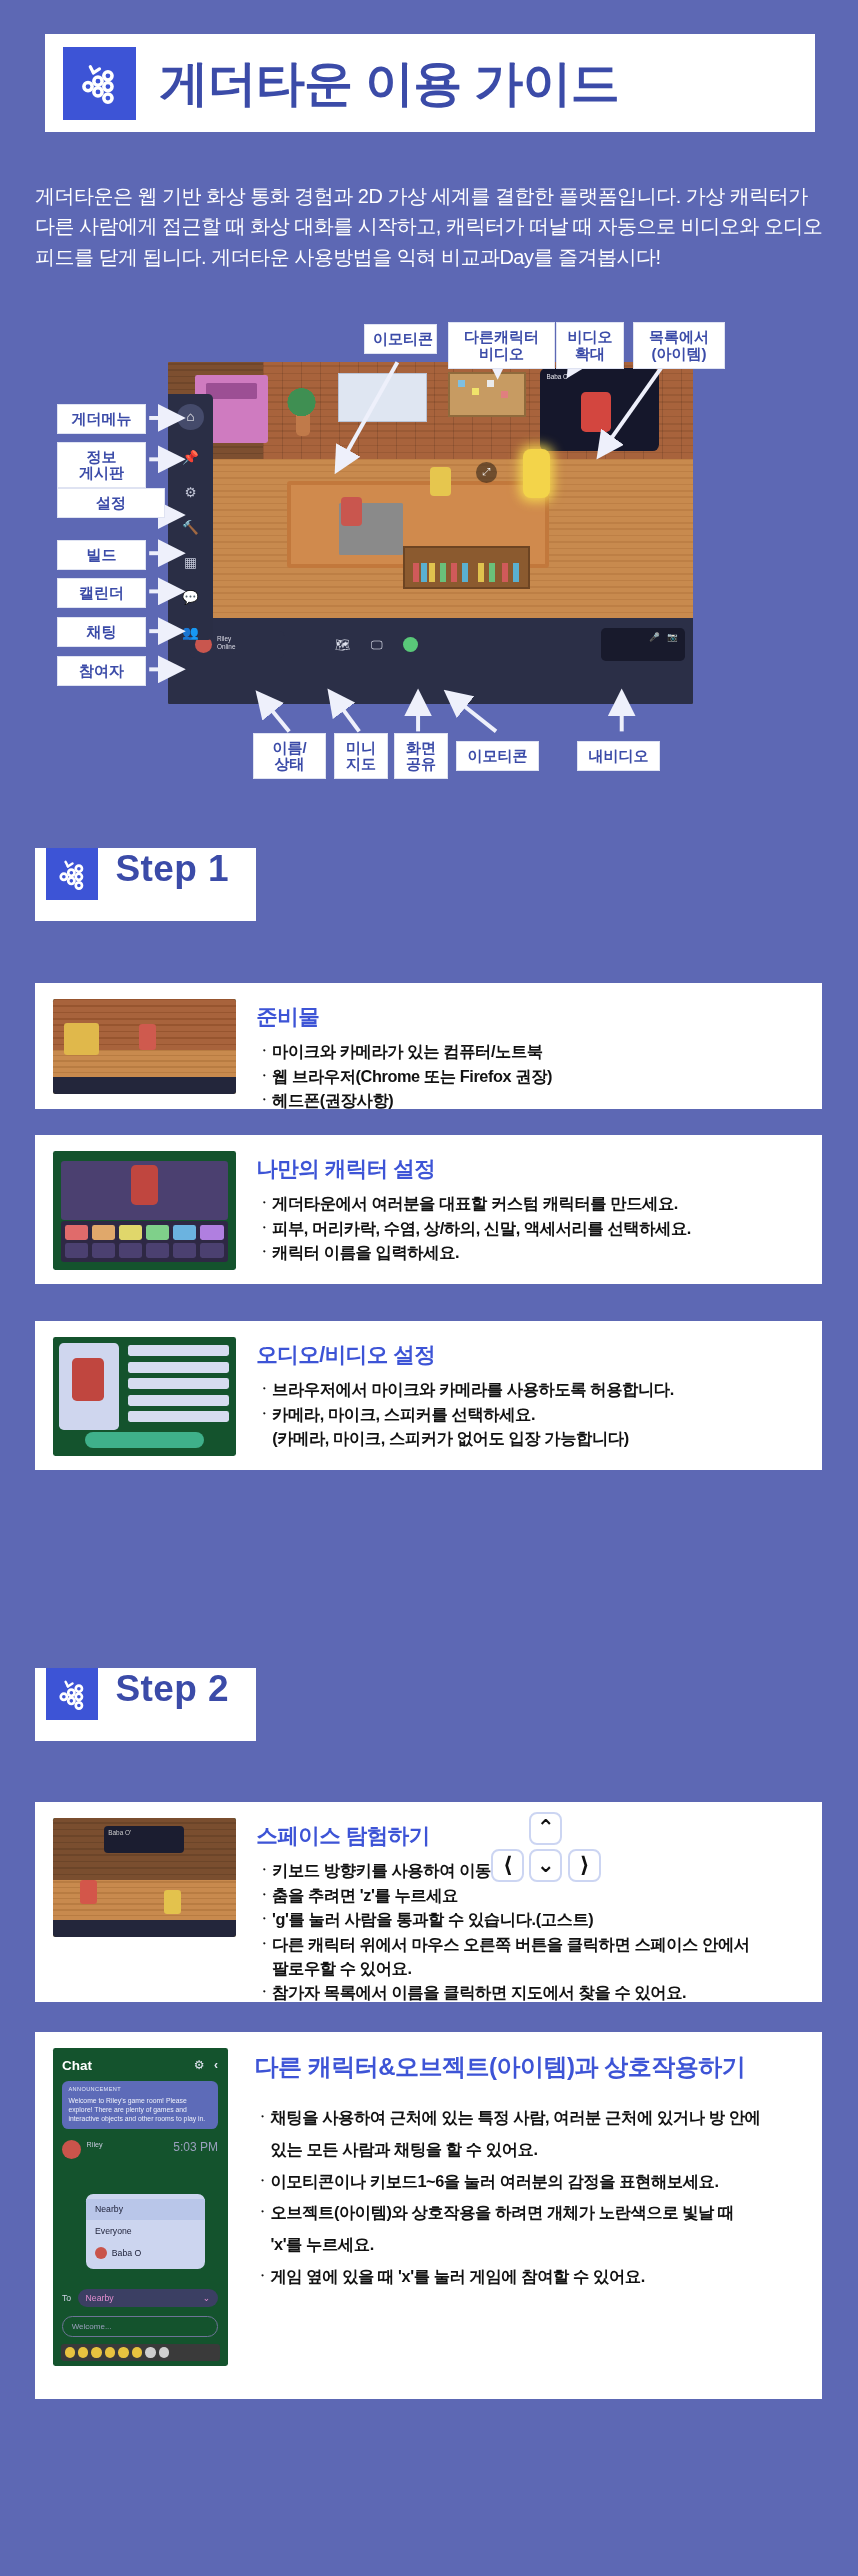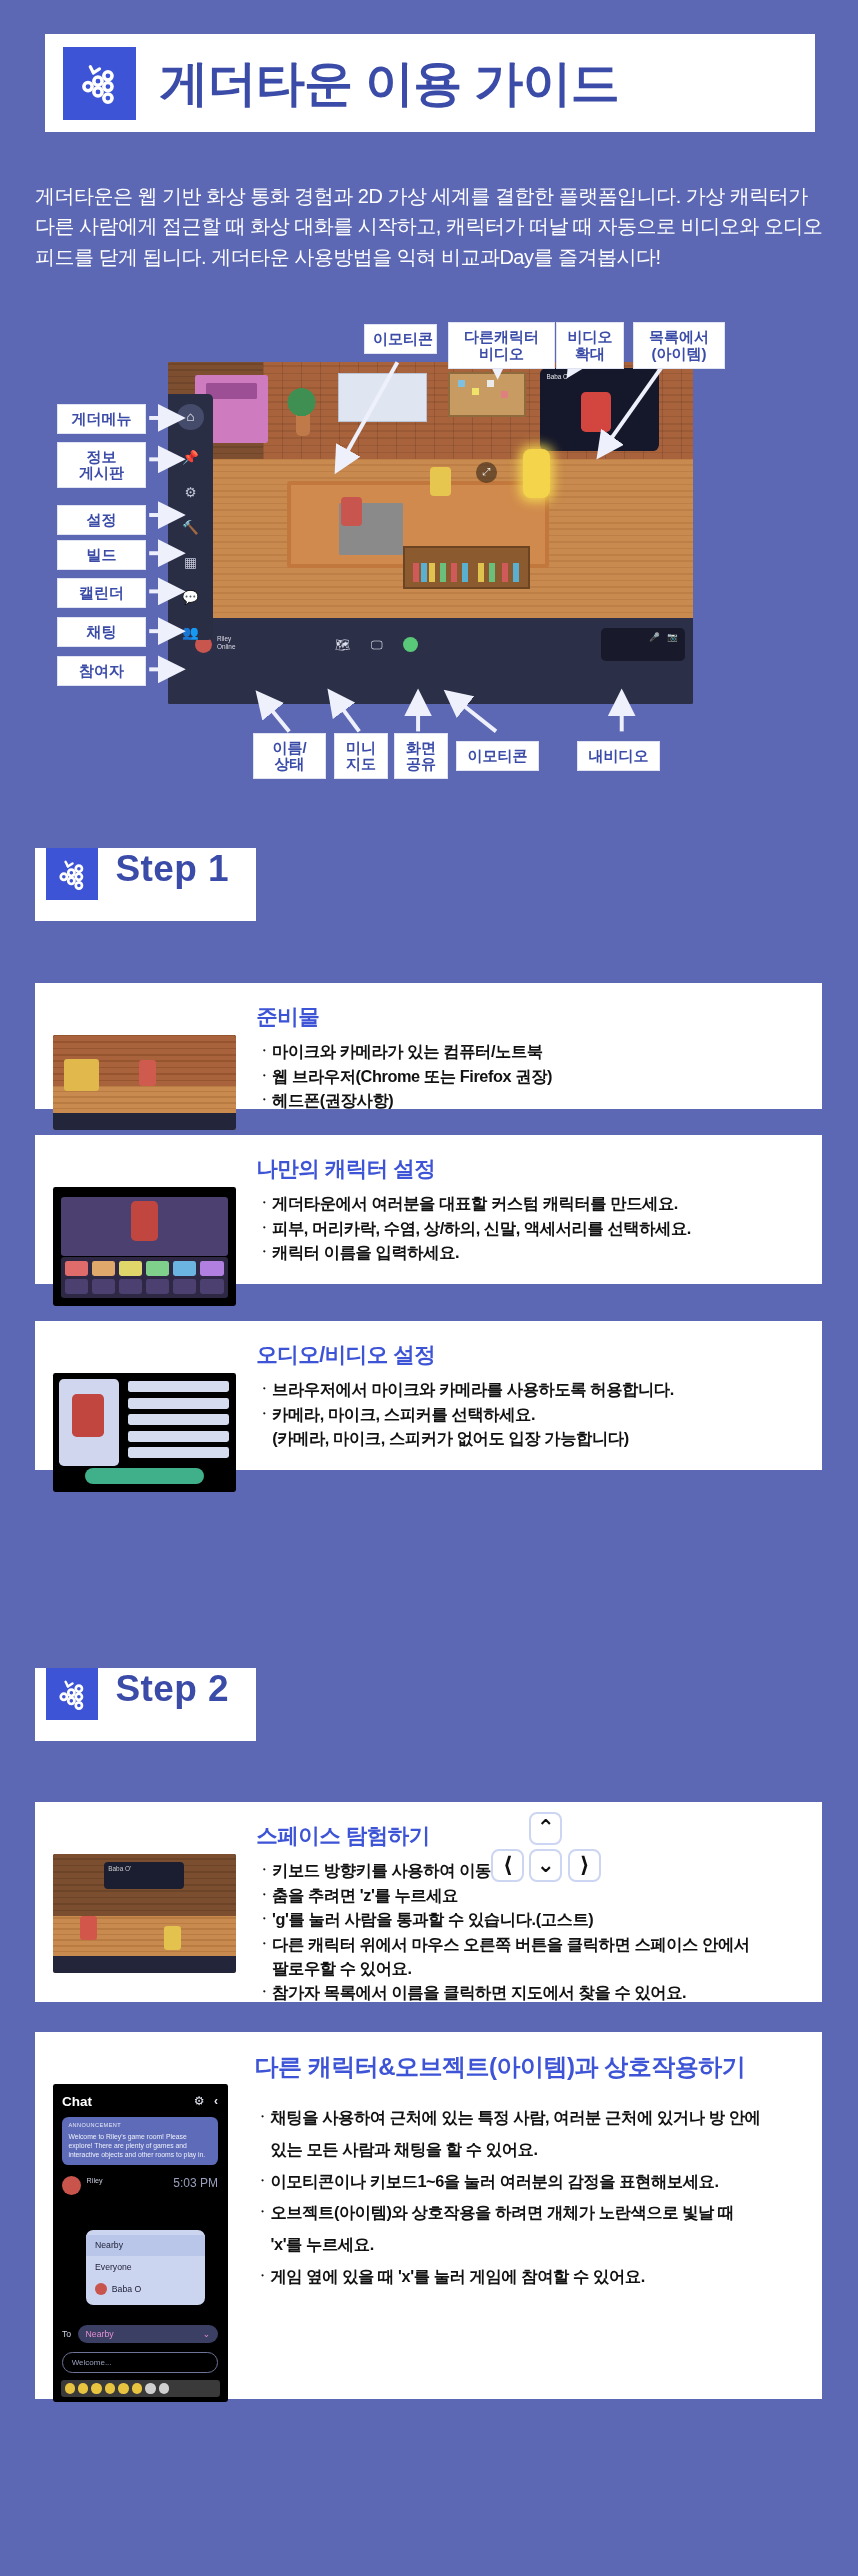--- a/index.html
+++ b/index.html
@@ -97,21 +97,21 @@
     position:absolute; background:#ffffff; height:73px; display:flex; align-items:flex-start;
     padding:0 27px 0 11px;
   }
   .step-badge .txt { font-size:37px; color:#3b4ba8; font-weight:bold; margin-left:17.5px; letter-spacing:0.4px;}
 
   
   .card {
     position:absolute; background:#ffffff; display:flex; align-items:flex-start;
     padding:16px 17.5px;
   }
-  .card .thumb { flex:0 0 auto; border-radius:2.4px; overflow:hidden; position:relative; background:#000000;margin-top:36px; }
+  .card .thumb { flex:0 0 auto; border-radius:2.4px; overflow:hidden; position:relative; background:#14532d; }
   .card .body { margin-left:20.7px; padding-top:3.2px; }
   .card h3 { color:#3d54d6; font-size:21.5px; font-weight:bold; letter-spacing:-0.5px; margin-bottom:8px; }
   .card ul { list-style:none; }
   .card li { color:#111; font-size:16.3px; font-weight:bold; line-height:1.5; letter-spacing:-0.4px; }
   .card li.sub { padding-left:16px; }
 
   
   .tb1{width:183px;height:95px;background:#6b4a2e;}
   .tb1 .t-top{position:absolute;inset:0 0 46% 0;background:repeating-linear-gradient(0deg,#a8633c 0 4.8px,#97552f 4.8px 6.4px);}
   .tb1 .t-bot{position:absolute;top:54%;left:0;right:0;bottom:0;background:repeating-linear-gradient(0deg,#c88a4e 0 4px,#b87c42 4px 5.6px);}
@@ -284,21 +284,21 @@
         <line x1="528" y1="512" x2="470" y2="466"></line>
         <line x1="686" y1="512" x2="686" y2="468"></line>
       </g>
     </svg>
 
     <div class="cal" style="left:-19px;top:80px;width:89px;">게더메뉴</div>
     <div class="cal two" style="left:-19px;top:118px;width:89px;">
       <span>정보</span><br>
       <span>게시판</span>
     </div>
-    <div class="cal" style="left:-19px;top:181px;width:89px;">설정</div>
+    <div class="cal" style="left:-19px;top:164px;width:108px;">설정</div>
     <div class="cal" style="left:-19px;top:216px;width:89px;">빌드</div>
     <div class="cal" style="left:-19px;top:254px;width:89px;">캘린더</div>
     <div class="cal" style="left:-19px;top:293px;width:89px;">채팅</div>
     <div class="cal" style="left:-19px;top:332px;width:89px;">참여자</div>
 
     <div class="cal" style="left:288px;top:0px;width:73px;">이모티콘</div>
     <div class="cal two" style="left:372px;top:-1.6px;width:107px;">
       <span>다른캐릭터</span><br>
       <span>비디오</span>
     </div>

